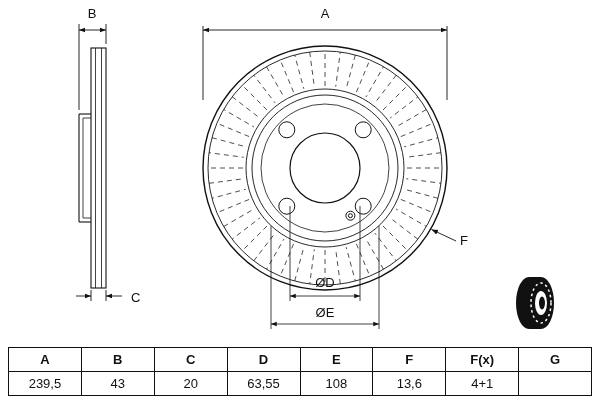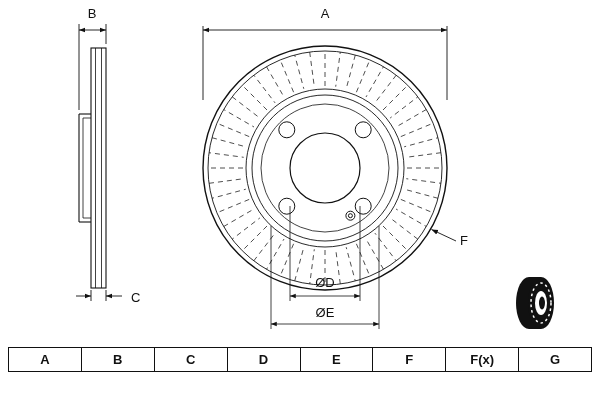--- a/index.html
+++ b/index.html
@@ -162,16 +162,26 @@
         <tr class="hdr">
       <td>A</td>
       <td>B</td>
       <td>C</td>
       <td>D</td>
       <td>E</td>
       <td>F</td>
       <td>F(x)</td>
       <td>G</td>
     </tr>
+    <tr>
+      <td>239,5</td>
+      <td>43</td>
+      <td>20</td>
+      <td>63,55</td>
+      <td>108</td>
+      <td>13,6</td>
+      <td>4+1</td>
+      <td></td>
+    </tr>
   </tbody>
     </table>
 
 </div>
 
 </body></html>

